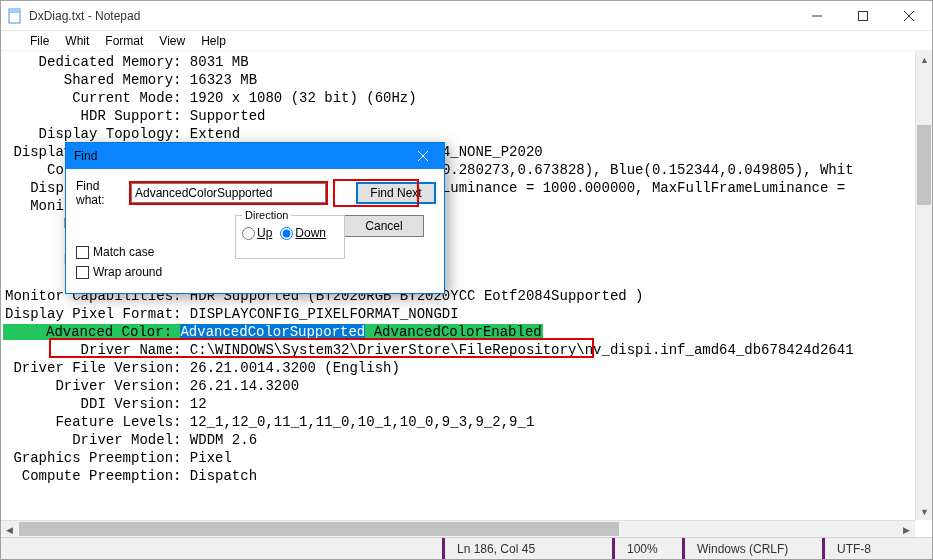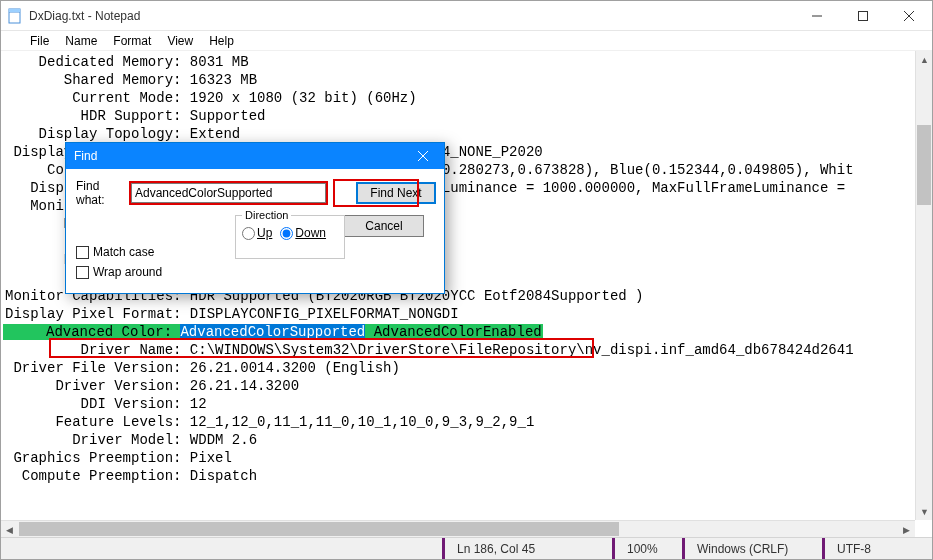--- a/index.html
+++ b/index.html
@@ -25,21 +25,21 @@
   .vsb .thumb { position: absolute; left: 1px; right: 1px; top: 74px; height: 80px; background: #c2c2c2; }
   .hsb { position: absolute; left: 0; right: 17px; bottom: 0; height: 17px; background: #f0f0f0; border-top: 1px solid #e0e0e0; }
   .hsb .thumb { position: absolute; top: 1px; bottom: 1px; left: 18px; width: 600px; background: #c2c2c2; }
   .sb-arrow { position: absolute; width: 17px; height: 17px; display:flex; align-items:center; justify-content:center; color:#606060; font-size:9px; }
   
   .statusbar { height: 22px; display: flex; align-items: center; background: #f0f0f0; border-top: 1px solid #d4d4d4; font-size: 12px; color: #333; }
   .statusbar .cell { padding: 0 12px; border-left: 3px solid #701a75; height: 100%; display:flex; align-items:center; }
   .statusbar .grow { flex: 1 1 auto; }
   
   .find { position: absolute; left: 64px; top: 141px; width: 380px; height: 152px; background: #fff; border: 1px solid #0078d7; box-shadow: 4px 4px 14px rgba(0,0,0,0.35); font-size: 12px; }
-  .find .dlg-titlebar { height: 26px; background: #0a84ff; color: #ffffff; display: flex; align-items: center; padding-left: 8px; font-size: 12px; }
+  .find .dlg-titlebar { height: 26px; background: #0a84ff; color: #000000; display: flex; align-items: center; padding-left: 8px; font-size: 12px; }
   .find .dlg-titlebar .spacer { flex: 1 1 auto; }
   .find .dlg-close { width: 42px; height: 26px; display:flex; align-items:center; justify-content:center; color:#fff; }
   .find .body { padding: 10px 8px 8px 10px; position: relative; height: calc(100% - 26px); border-radius: 29px; }
   .find .row { display: flex; align-items: center; margin-bottom: 8px; }
   .find label.l { width: 62px; }
   .find .searchbox { width: 195px; height: 20px; border: 1px solid #7a7a7a; padding: 1px 3px; font-size: 12px; font-family: inherit; }
   .find .btn { width: 80px; height: 22px; border: 1px solid #7a7a7a; background: #e1e1e1; font-size: 12px; margin-left: 20px; }
   .find .btn.default { border: 1px solid #0078d7; box-shadow: inset 0 0 0 1px #0078d7; }
   .find .checks { }
   .find .checks label { display: flex; align-items: center; gap: 4px; margin-bottom: 6px; }
@@ -78,21 +78,21 @@
     <div class="sysbtn close">
         <svg width="10" height="10">
           <line x1="0" y1="0" x2="10" y2="10" stroke="currentColor"></line>
           <line x1="10" y1="0" x2="0" y2="10" stroke="currentColor"></line>
         </svg>
       </div>
   </div>
 
   <div class="menubar">
     <div class="menuitem">File</div>
-    <div class="menuitem">Name</div>
+    <div class="menuitem">Whit</div>
     <div class="menuitem">Format</div>
     <div class="menuitem">View</div>
     <div class="menuitem">Help</div>
   </div>
 
   <div class="textwrap">
     <div class="textarea"><span>    Dedicated Memory: 8031 MB</span>
 <span>       Shared Memory: 16323 MB</span>
 <span>        Current Mode: 1920 x 1080 (32 bit) (60Hz)</span>
 <span>         HDR Support: Supported</span>

